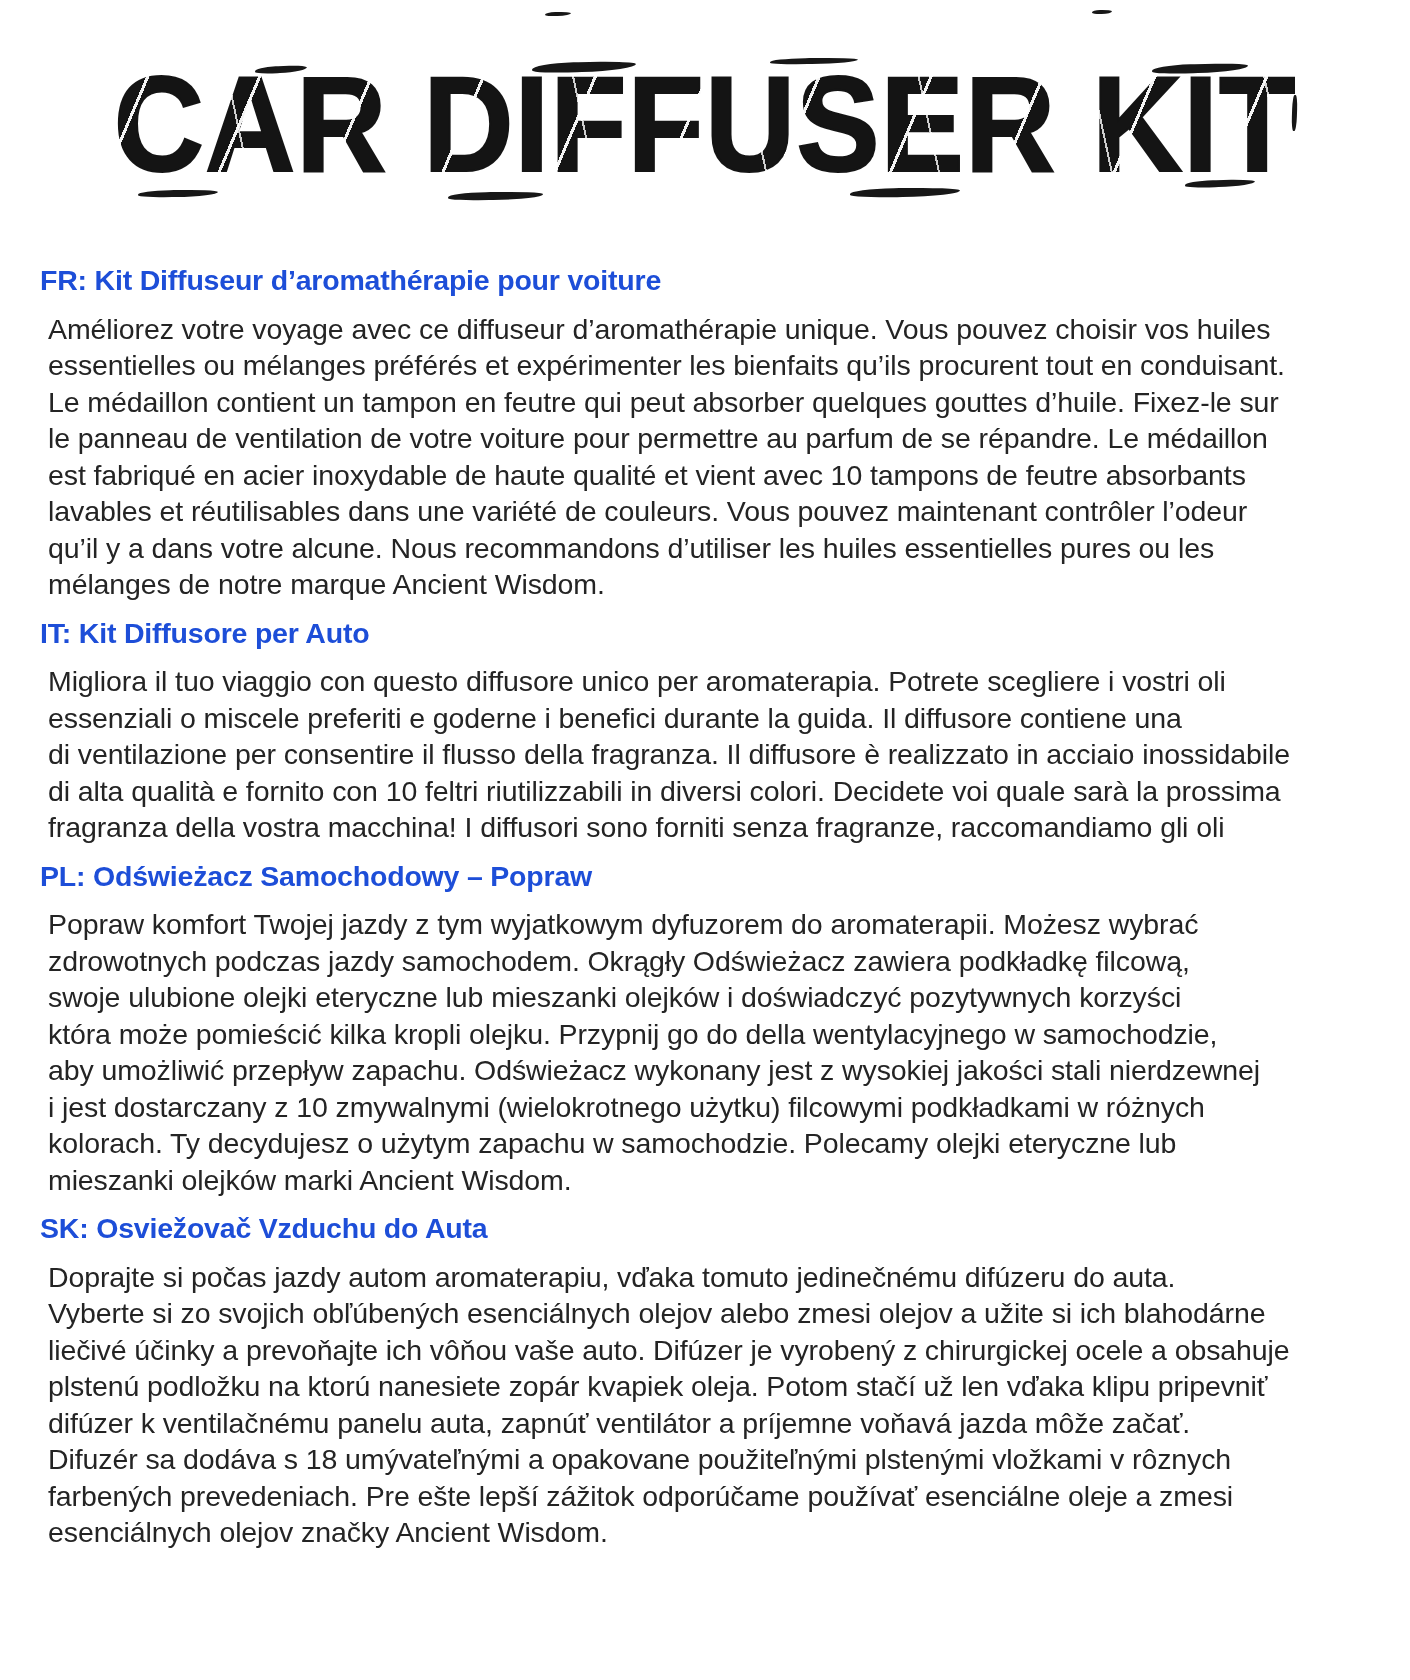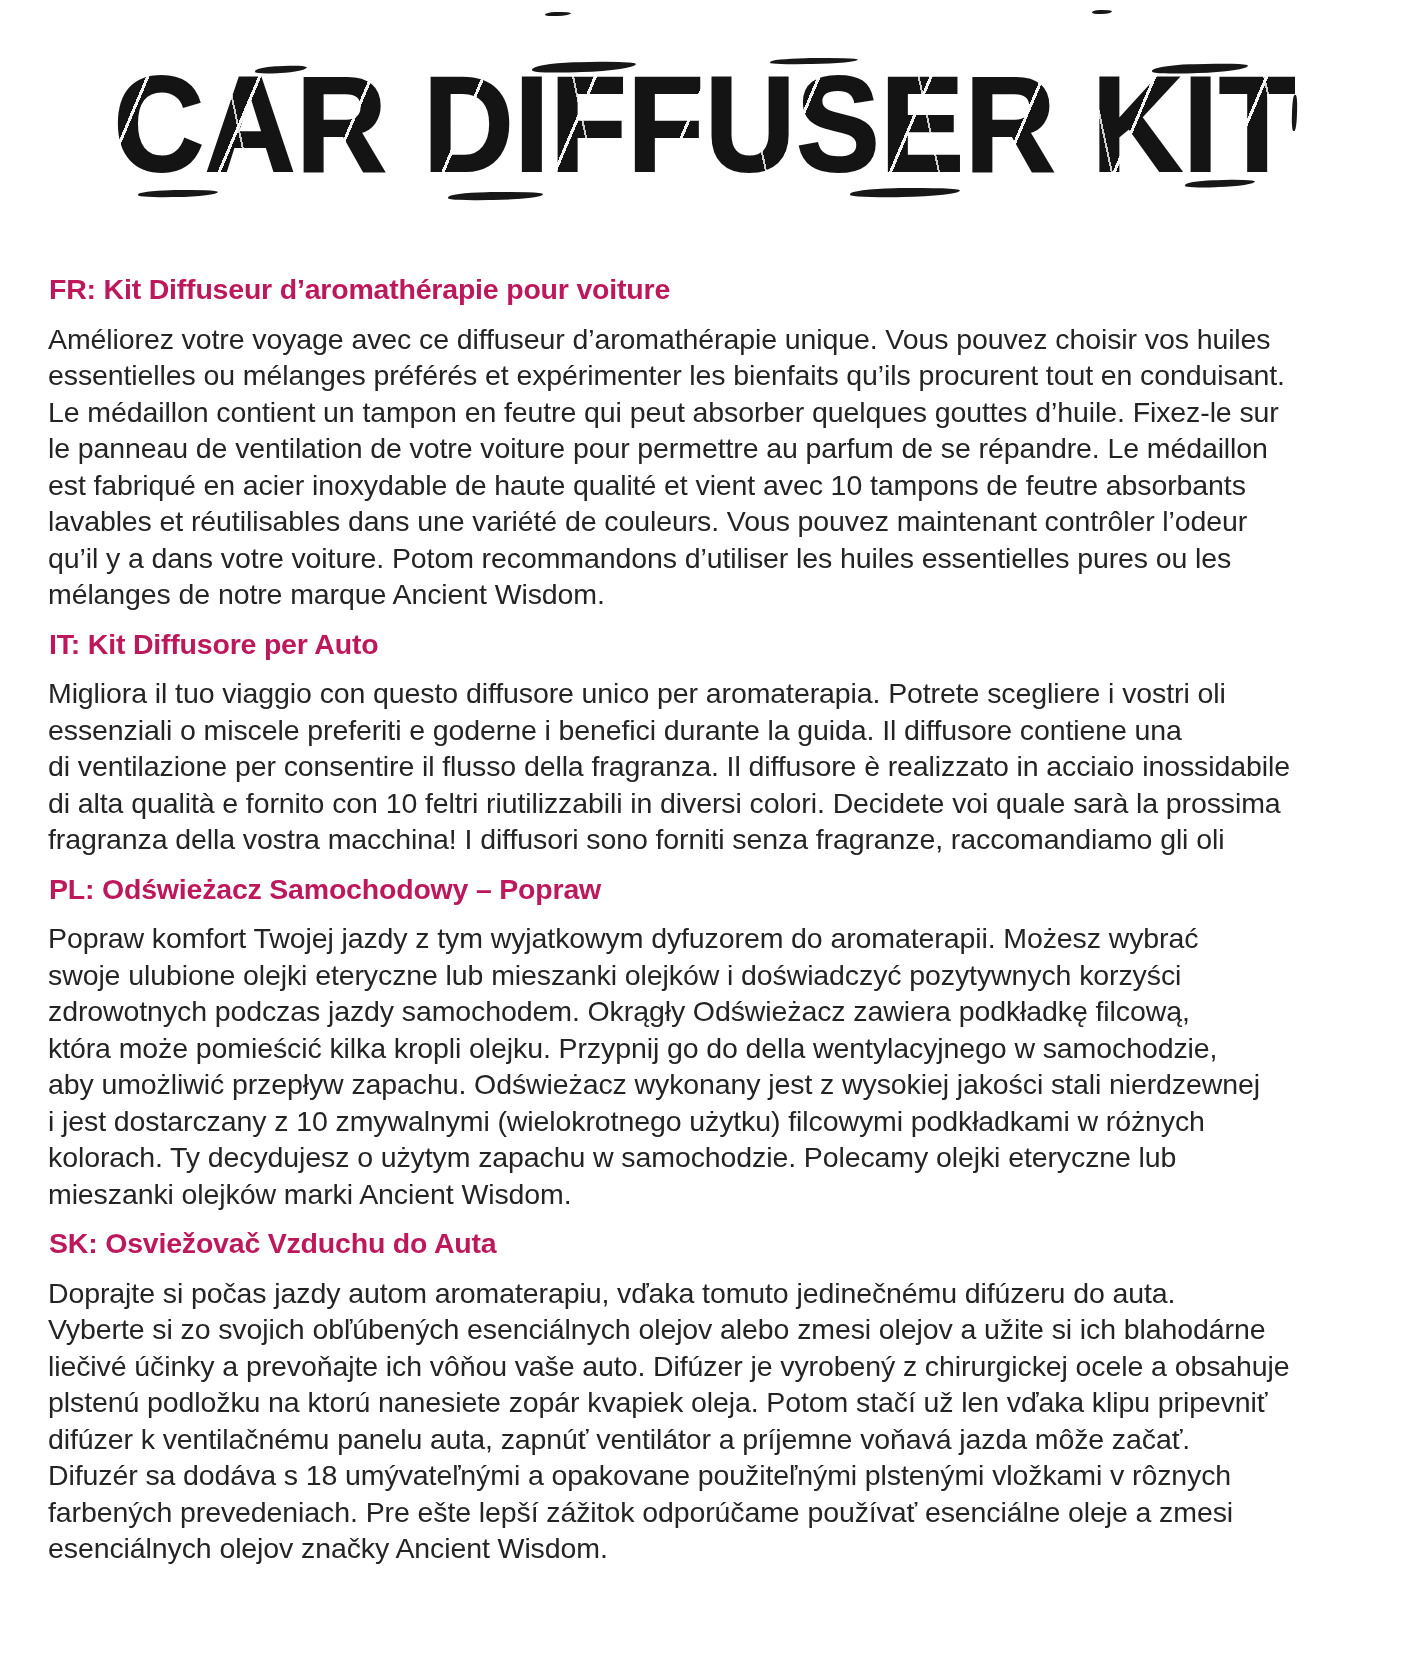--- a/index.html
+++ b/index.html
@@ -69,25 +69,25 @@
   }
   
   .content {
     position: absolute;
     top: 258px;
     left: 36px;
     right: 24px;
   }
   .lang-section { margin: 0 0 6px 0; }
   .section-heading {
-    margin: 13px;
+    margin: 4px;
     font-size: 28.5px;
     font-weight: 700;
     line-height: 36.5px;
-    color: #be185d;
+    color: #1d4ed8;
     white-space: nowrap;
     letter-spacing: -0.2px;
   }
   .section-body { margin: 12px; }
   .line {
     font-size: 28.5px;
     line-height: 36.5px;
     color: #242424;
     white-space: nowrap;
     letter-spacing: -0.1px;
@@ -119,42 +119,42 @@
 
     <section class="lang-section">
       <h2 class="section-heading">FR: Kit Diffuseur d’aromathérapie pour voiture</h2>
       <div class="section-body">
           <div class="line">Améliorez votre voyage avec ce diffuseur d’aromathérapie unique. Vous pouvez choisir vos huiles</div>
           <div class="line">essentielles ou mélanges préférés et expérimenter les bienfaits qu’ils procurent tout en conduisant.</div>
           <div class="line">Le médaillon contient un tampon en feutre qui peut absorber quelques gouttes d’huile. Fixez-le sur</div>
           <div class="line">le panneau de ventilation de votre voiture pour permettre au parfum de se répandre. Le médaillon</div>
           <div class="line">est fabriqué en acier inoxydable de haute qualité et vient avec 10 tampons de feutre absorbants</div>
           <div class="line">lavables et réutilisables dans une variété de couleurs. Vous pouvez maintenant contrôler l’odeur</div>
-          <div class="line">qu’il y a dans votre voiture. Potom recommandons d’utiliser les huiles essentielles pures ou les</div>
+          <div class="line">qu’il y a dans votre alcune. Nous recommandons d’utiliser les huiles essentielles pures ou les</div>
           <div class="line">mélanges de notre marque Ancient Wisdom.</div>
         </div>
     </section>
 
     <section class="lang-section">
       <h2 class="section-heading">IT: Kit Diffusore per Auto</h2>
       <div class="section-body">
           <div class="line">Migliora il tuo viaggio con questo diffusore unico per aromaterapia. Potrete scegliere i vostri oli</div>
           <div class="line">essenziali o miscele preferiti e goderne i benefici durante la guida. Il diffusore contiene una</div>
           <div class="line">di ventilazione per consentire il flusso della fragranza. Il diffusore è realizzato in acciaio inossidabile</div>
           <div class="line">di alta qualità e fornito con 10 feltri riutilizzabili in diversi colori. Decidete voi quale sarà la prossima</div>
           <div class="line">fragranza della vostra macchina! I diffusori sono forniti senza fragranze, raccomandiamo gli oli</div>
         </div>
     </section>
 
     <section class="lang-section">
       <h2 class="section-heading">PL: Odświeżacz Samochodowy – Popraw</h2>
       <div class="section-body">
           <div class="line">Popraw komfort Twojej jazdy z tym wyjatkowym dyfuzorem do aromaterapii.  Możesz wybrać</div>
+          <div class="line">zdrowotnych podczas jazdy samochodem. Okrągły Odświeżacz zawiera podkładkę filcową,</div>
           <div class="line">swoje ulubione olejki eteryczne lub mieszanki olejków i doświadczyć pozytywnych korzyści</div>
-          <div class="line">zdrowotnych podczas jazdy samochodem. Okrągły Odświeżacz zawiera podkładkę filcową,</div>
           <div class="line">która może pomieścić kilka kropli olejku. Przypnij go do della wentylacyjnego w samochodzie,</div>
           <div class="line">aby umożliwić przepływ zapachu. Odświeżacz wykonany jest z wysokiej jakości stali nierdzewnej</div>
           <div class="line">i jest dostarczany z 10 zmywalnymi (wielokrotnego użytku) filcowymi podkładkami w różnych</div>
           <div class="line">kolorach. Ty decydujesz o użytym zapachu w samochodzie. Polecamy olejki eteryczne lub</div>
           <div class="line">mieszanki olejków marki Ancient Wisdom.</div>
         </div>
     </section>
 
     <section class="lang-section">
       <h2 class="section-heading">SK: Osviežovač Vzduchu do Auta</h2>

